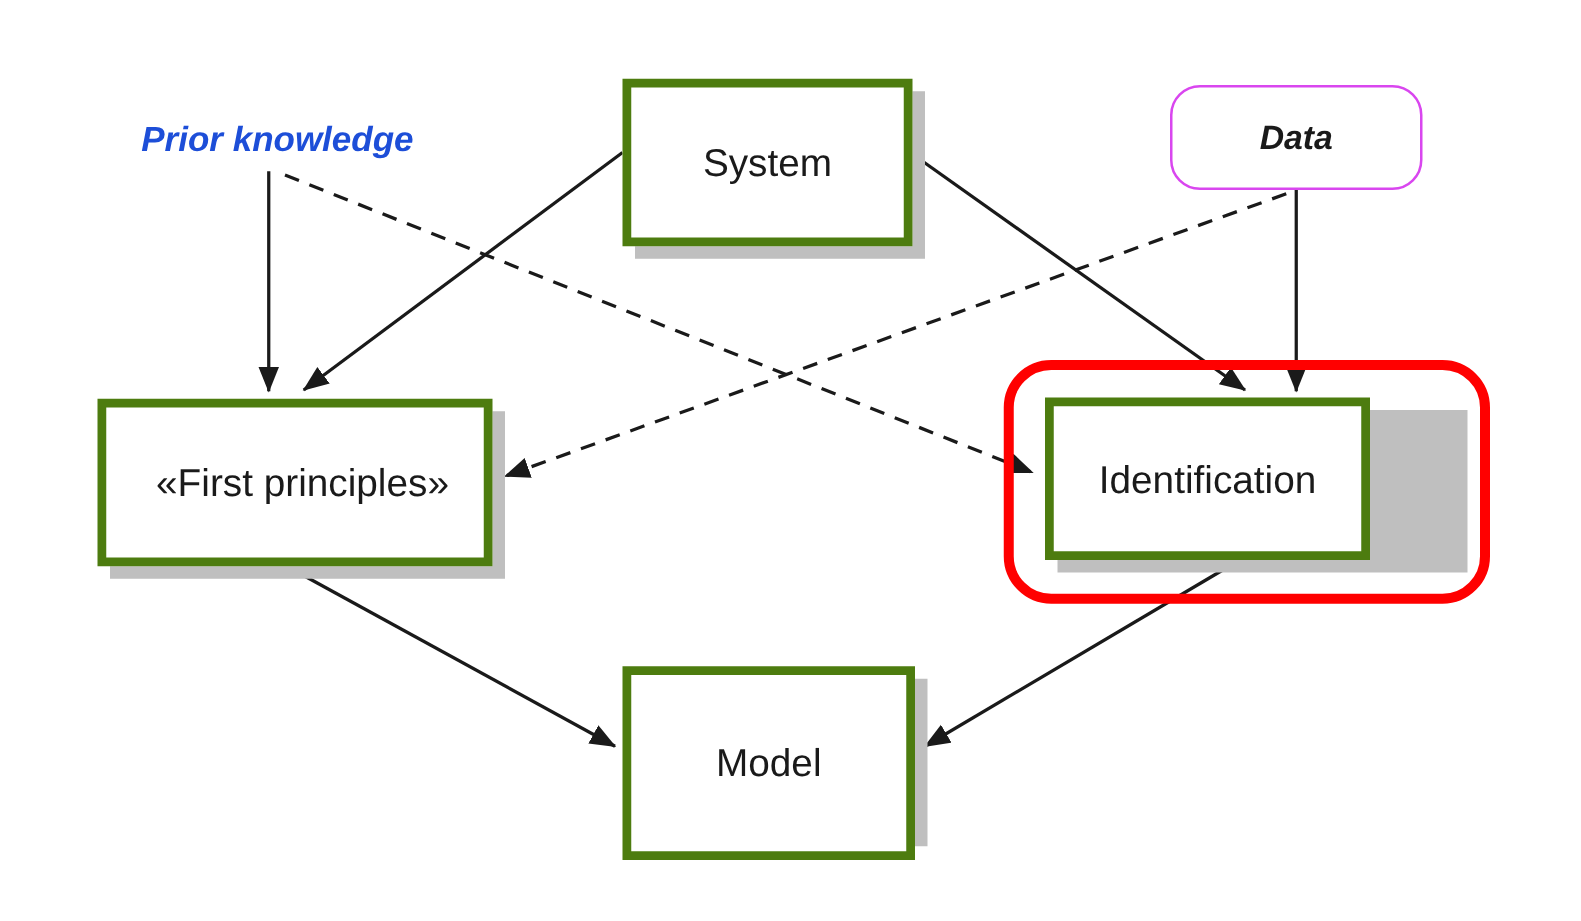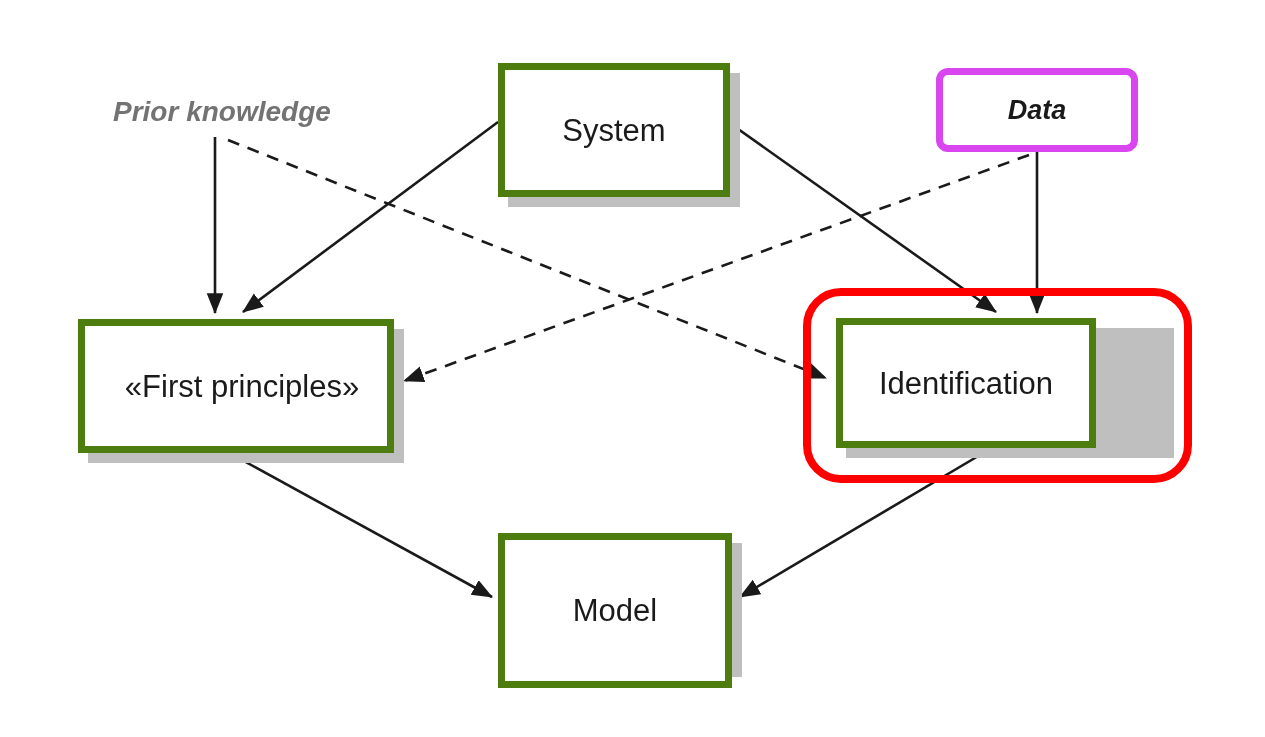--- a/index.html
+++ b/index.html
@@ -39,43 +39,43 @@
     background: #bfbfbf;
     z-index: 2;
   }
   .node-label {
     font-size: 31px;
     color: #1a1a1a;
     line-height: 1;
     white-space: nowrap;
   }
   .node.rounded {
-    border: 7px solid #d946ef;
-    border-radius: 12px;
+    border: 2px solid #d946ef;
+    border-radius: 24px;
   }
   .node.rounded .node-label {
     font-size: 27px;
     font-style: italic;
     font-weight: bold;
   }
   .highlight-ring {
     position: absolute;
     box-sizing: border-box;
     border: 8px solid #ff0000;
     border-radius: 38px;
     background: transparent;
     z-index: 4;
     pointer-events: none;
   }
   .free-label {
     position: absolute;
     font-size: 28px;
     font-style: italic;
     font-weight: bold;
-    color: #737373;
+    color: #1d4ed8;
     white-space: nowrap;
     z-index: 3;
   }
 </style>
 </head>
 <body>
 
 <div id="canvas">
 
   <svg id="edges" viewBox="0 0 1265 737">

